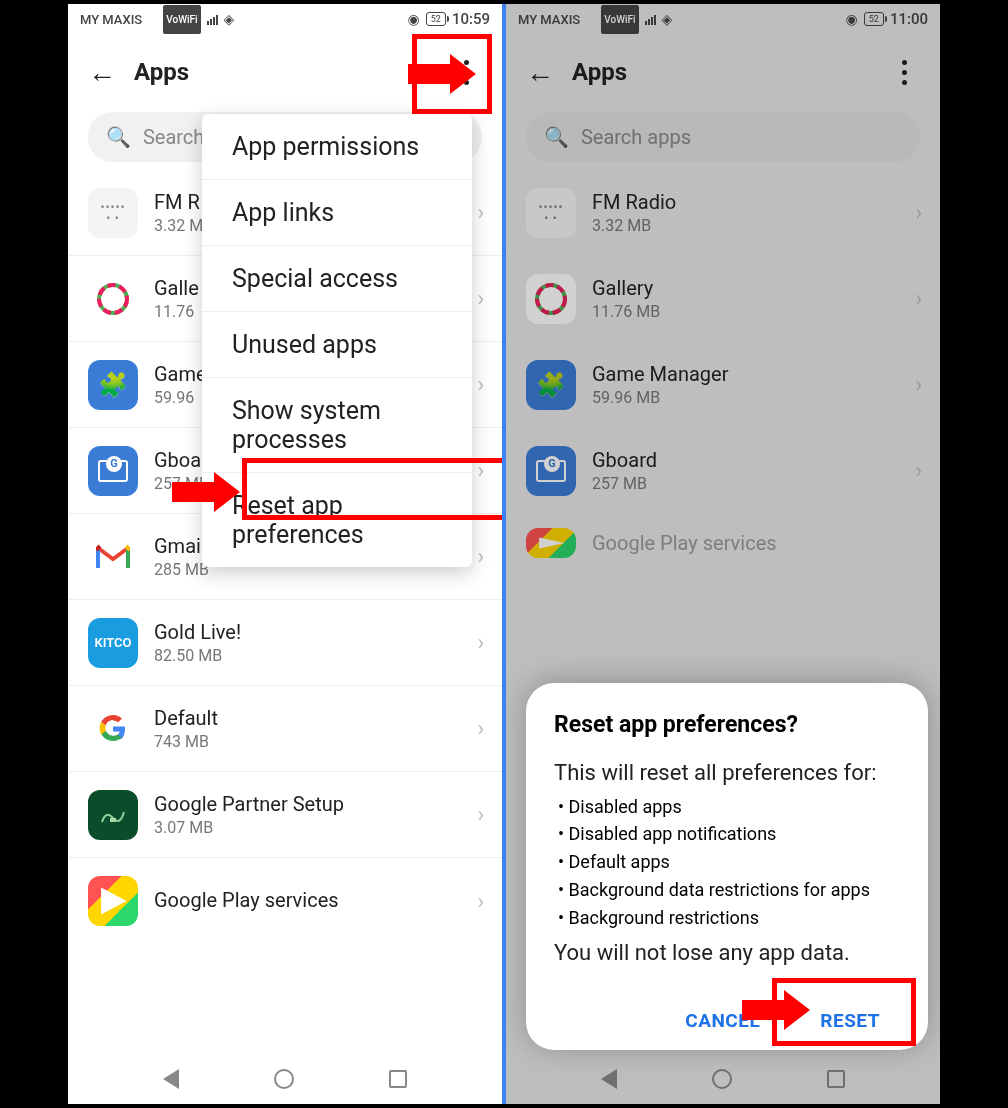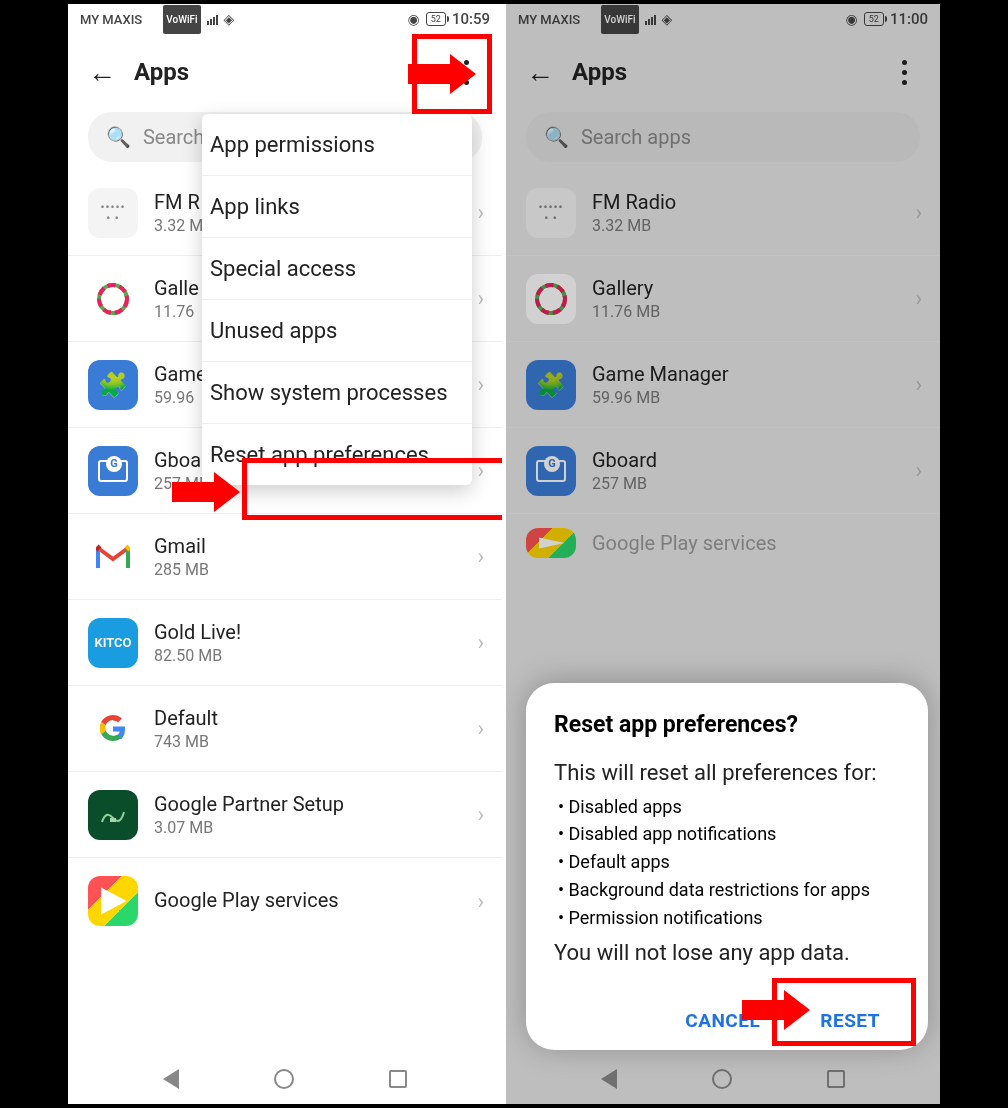--- a/index.html
+++ b/index.html
@@ -9,21 +9,21 @@
     display: flex;
     justify-content: center;
     align-items: center;
     padding: 4px;
   }
   .container {
     display: flex;
     gap: 4px;
     width: 872px;
     height: 1100px;
-    background: #ffffff;
+    background: #3b82f6;
   }
   .phone {
     flex: 1;
     background: #fff;
     position: relative;
     overflow: hidden;
   }
   .phone.dimmed .content-area {
     filter: brightness(0.82);
     background: #e8e8e8;
@@ -153,22 +153,22 @@
   .dropdown {
     position:absolute;
     top: 110px; right: 30px;
     width: 270px;
     background:#fff;
     border-radius: 6px;
     box-shadow: 0 6px 20px rgba(0,0,0,.2);
     z-index: 5;
   }
   .dropdown-item {
-    padding: 18px 8px;
-    font-size: 22px;
+    padding: 18px 30px;
+    font-size: 25px;
     color:#222;
     border-bottom:1px solid #eee;
   }
   .dropdown-item:last-child{border-bottom:none;}
 
   .nav-bar {
     height: 50px;
     display:flex;
     justify-content:space-evenly;
     align-items:center;
@@ -502,21 +502,21 @@
     </div>
 
     <div class="modal">
       <h2>Reset app preferences?</h2>
       <p>This will reset all preferences for:</p>
       <ul>
         <li>Disabled apps</li>
         <li>Disabled app notifications</li>
         <li>Default apps</li>
         <li>Background data restrictions for apps</li>
-        <li>Permission notifications</li>
+        <li>Background restrictions</li>
       </ul>
       <p>You will not lose any app data.</p>
       <div class="modal-actions">
         <span class="modal-btn">CANCEL</span>
         <span class="modal-btn">RESET</span>
       </div>
     </div>
 
     <div class="annot-box" style="bottom:58px;right:24px;width:144px;height:68px;"></div>
     <div class="arrow-r" style="bottom:74px;left:236px;">

